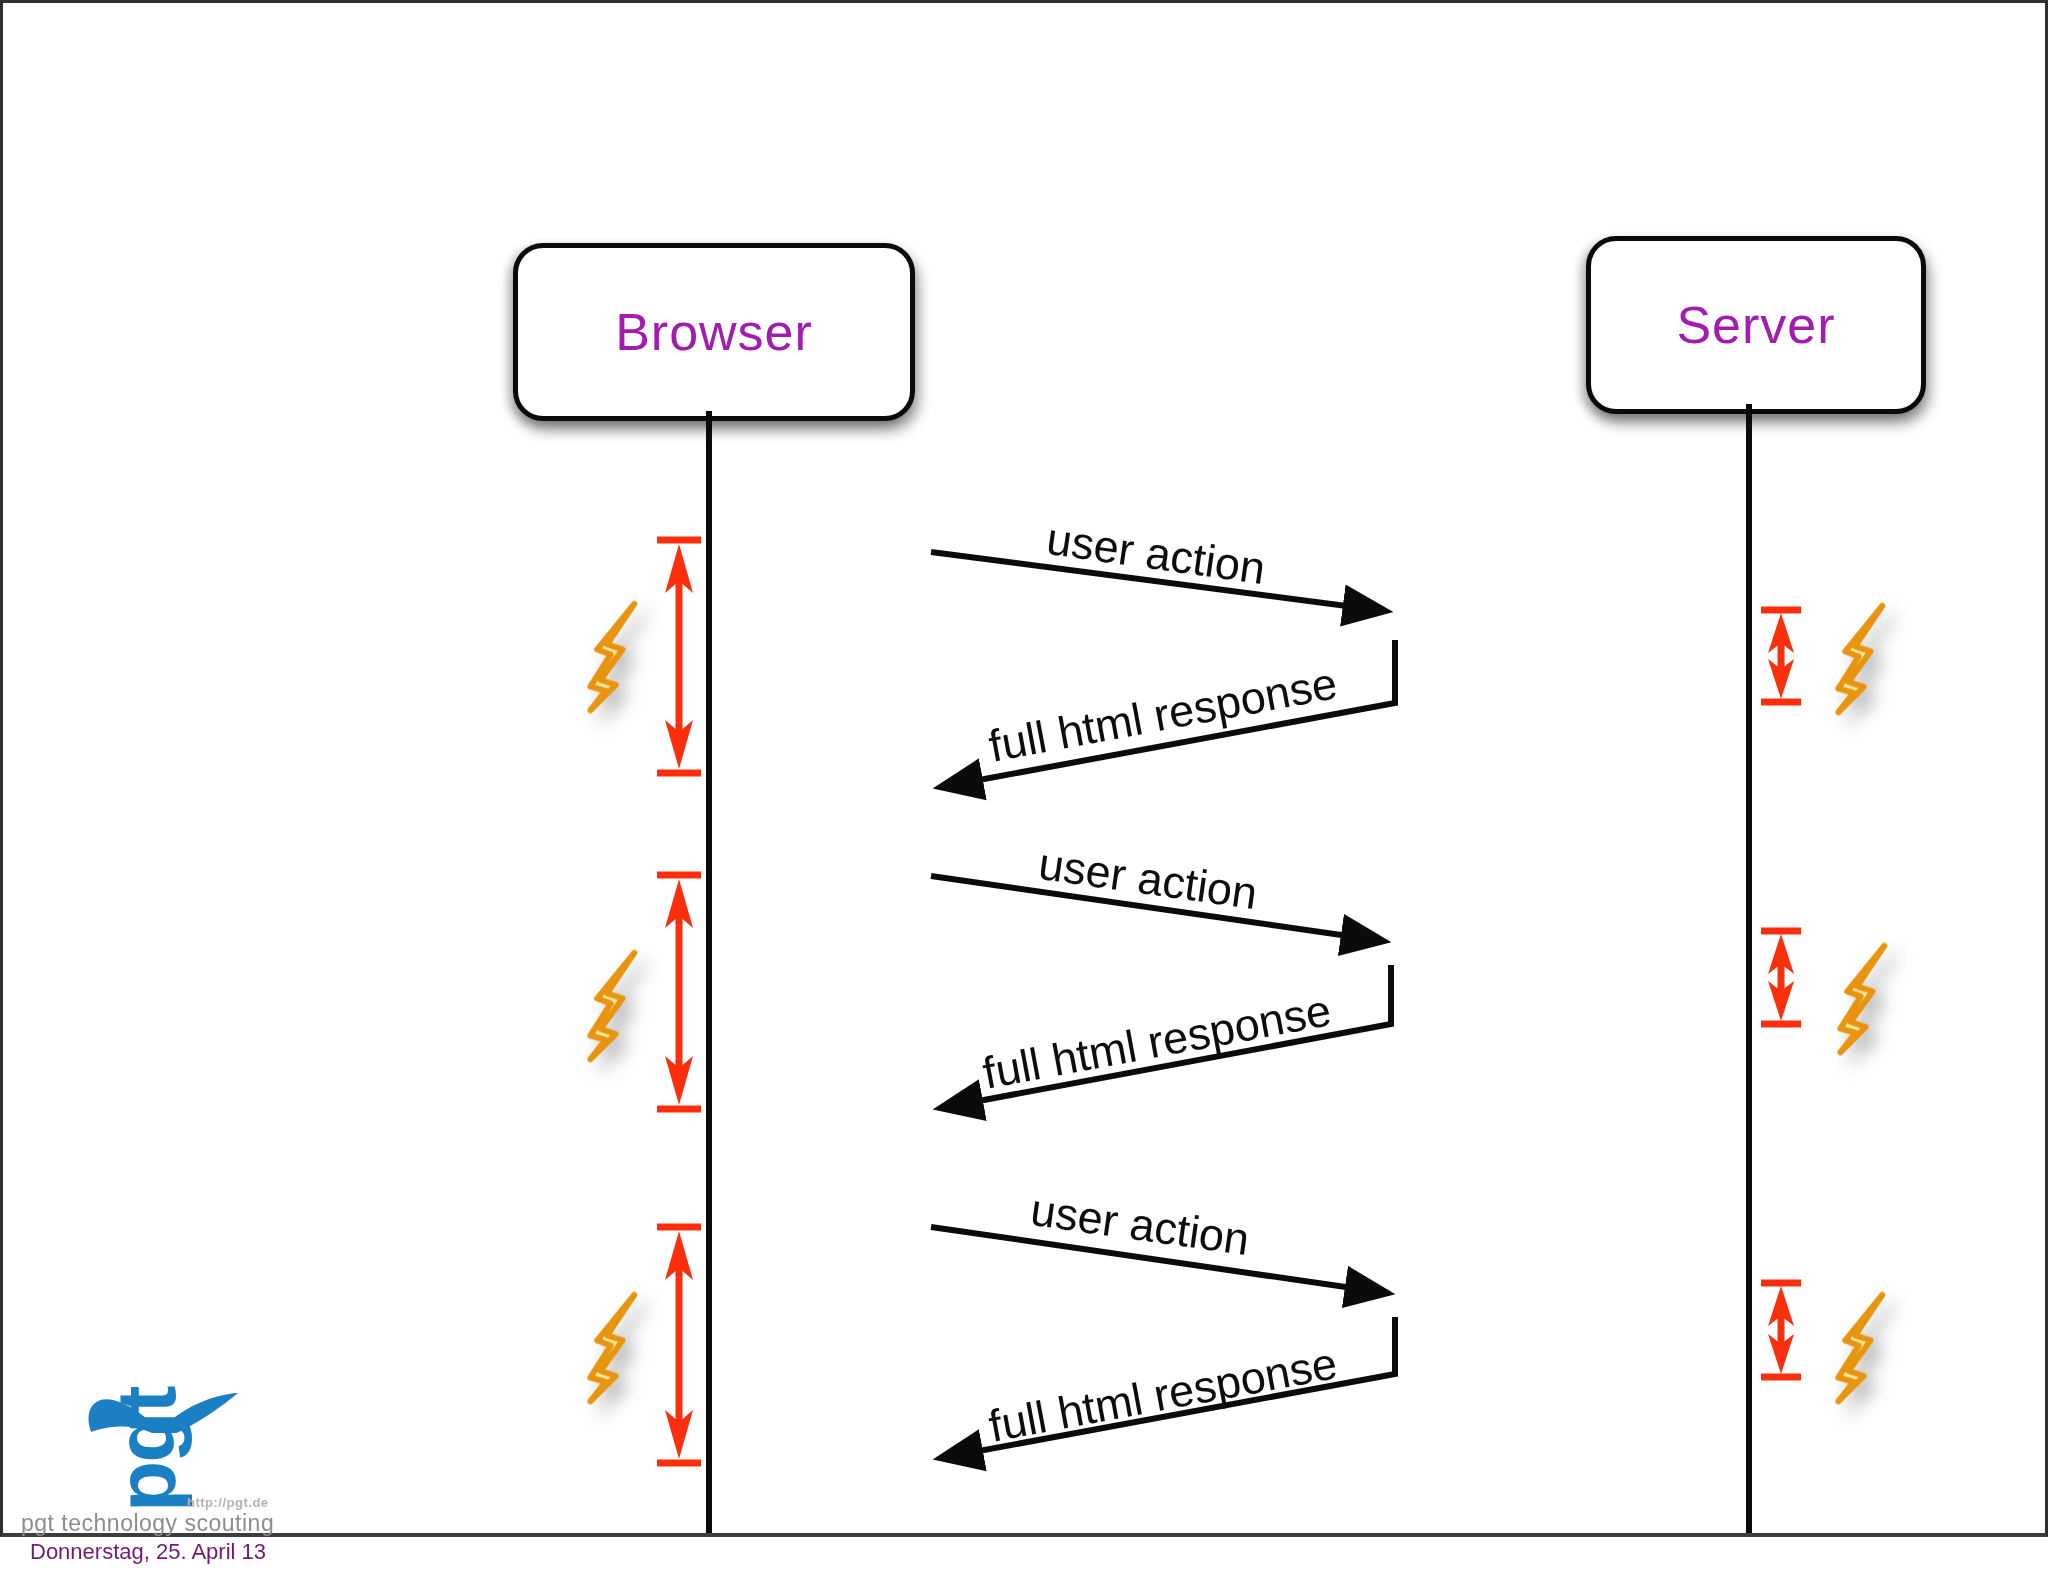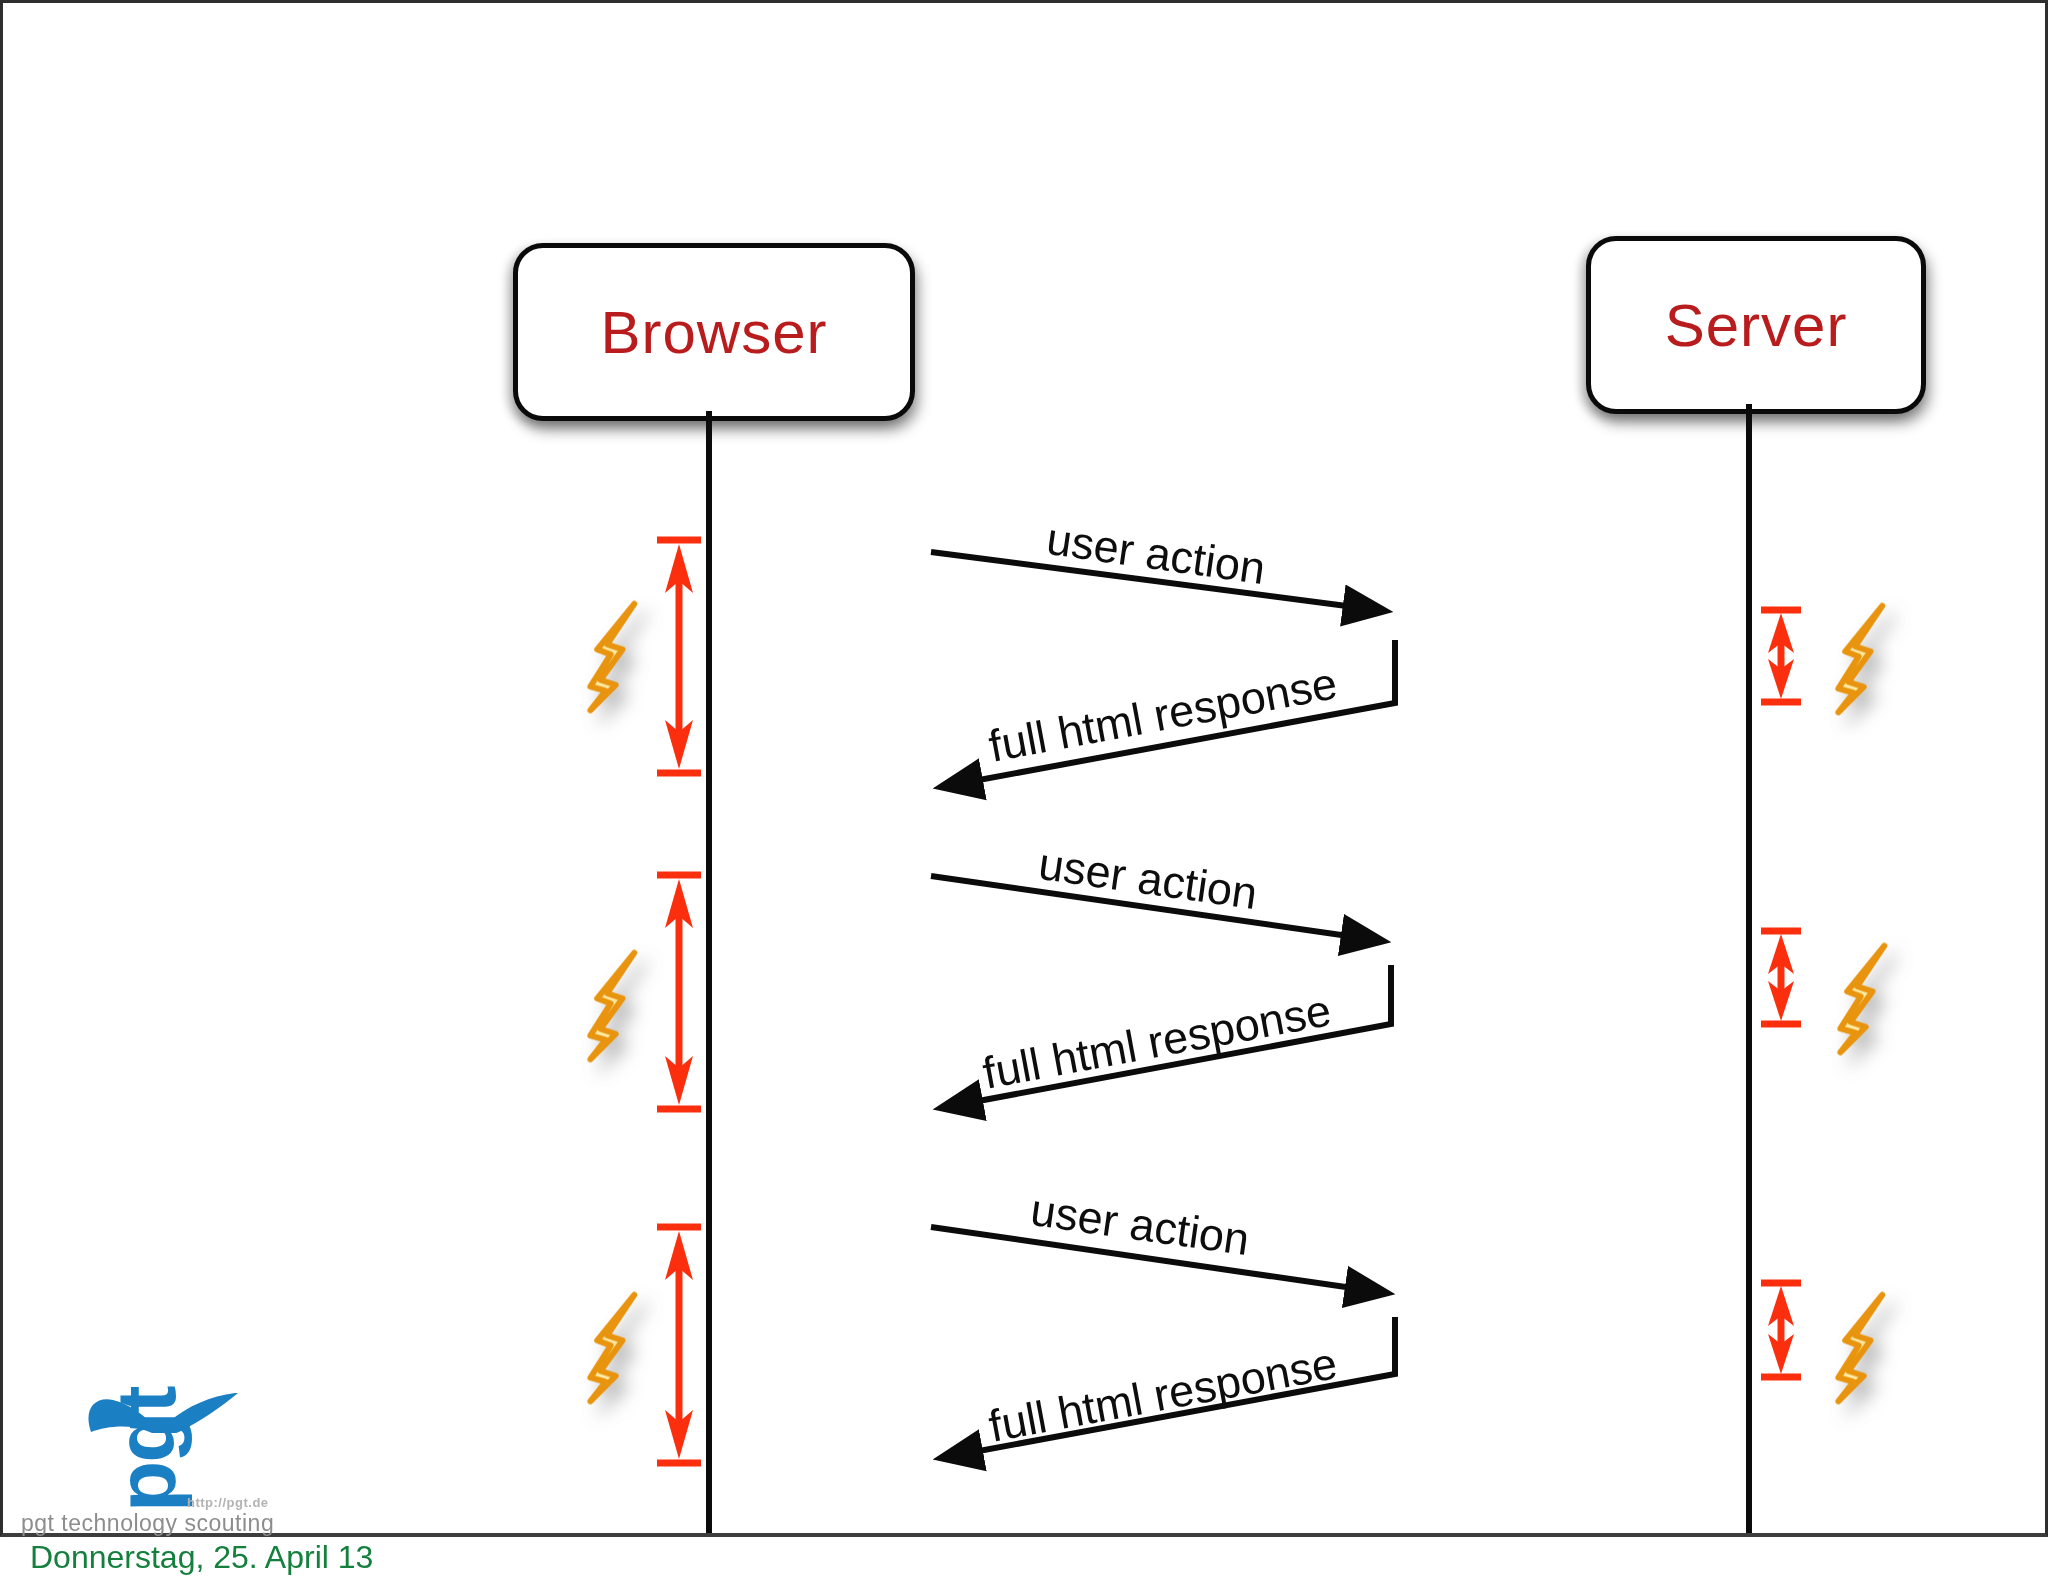--- a/index.html
+++ b/index.html
@@ -6,21 +6,21 @@
   body{width:2048px;height:1576px;position:relative;font-family:"Liberation Sans",sans-serif;-webkit-font-smoothing:antialiased;}
   #stage{position:absolute;left:0;top:0;width:2048px;height:1576px;background:#fff;overflow:hidden;}
   
   #slide{position:absolute;left:0;top:0;width:2042px;height:1530px;background:#fff;
          border-left:3px solid #2e2e2e;border-top:3px solid #2e2e2e;border-right:3px solid #2e2e2e;
          border-bottom:4px solid #3d3d3d;}
   
   .actor-box{position:absolute;background:#fff;border:5px solid #0a0a0a;border-radius:30px;
              display:flex;align-items:center;justify-content:center;
              box-shadow:3px 9px 14px rgba(0,0,0,.45), -6px 4px 10px rgba(0,0,0,.18);}
-  .actor-box .actor-label{font-size:60px;color:#b91c1c;letter-spacing:1px;}
+  .actor-box .actor-label{font-size:52px;color:#a21caf;letter-spacing:1px;}
   #browser-box{left:510px;top:240px;width:392px;height:168px;}
   #server-box{left:1583px;top:233px;width:330px;height:168px;}
   
   #diagram-svg{position:absolute;left:0;top:0;}
   .msg{stroke:#0b0b0b;stroke-width:6;fill:none;}
   .lifeline{stroke:#0b0b0b;stroke-width:6;}
   .red-ln{stroke:var(--wait-arrow,#fb2f0e);stroke-width:7;}
   .red-hd{fill:var(--wait-arrow,#fb2f0e);}
   .bolt{stroke:var(--bolt-outline,#e8940e);stroke-width:7;stroke-linejoin:round;
         fill:var(--bolt-fill,#ffeaa4);}
@@ -31,21 +31,21 @@
   .resp{transform:translate(-50%,-50%) rotate(-10.5deg);}
   
   #logo{position:absolute;left:62px;top:1386px;width:260px;height:148px;}
   #logo-text{position:absolute;left:44px;top:123px;font-size:84px;font-weight:bold;
              color:var(--logo-blue,#1b7fc4);transform-origin:0 0;transform:rotate(-90deg);
              letter-spacing:-2px;line-height:0.9;}
   #logo-tail{position:absolute;left:20px;top:4px;}
   #logo-url{position:absolute;left:122px;top:106px;font-size:13px;color:#b3b3b3;letter-spacing:.5px;font-weight:bold;}
   #logo-company{position:absolute;left:-44px;top:121px;font-size:23px;color:#8d8d8d;letter-spacing:.5px;}
   #date-strip{position:absolute;left:0;top:1537px;width:2048px;height:39px;background:#fff;}
-  #slide-date{position:absolute;left:30px;top:2px;font-size:32px;color:#15803d;}
+  #slide-date{position:absolute;left:30px;top:2px;font-size:22px;color:#701a75;}
 </style>
 </head>
 <body>
 
 <div id="stage">
   <div id="slide">
 
     <div class="actor-box" id="browser-box">
       <span class="actor-label">Browser</span>
     </div>

